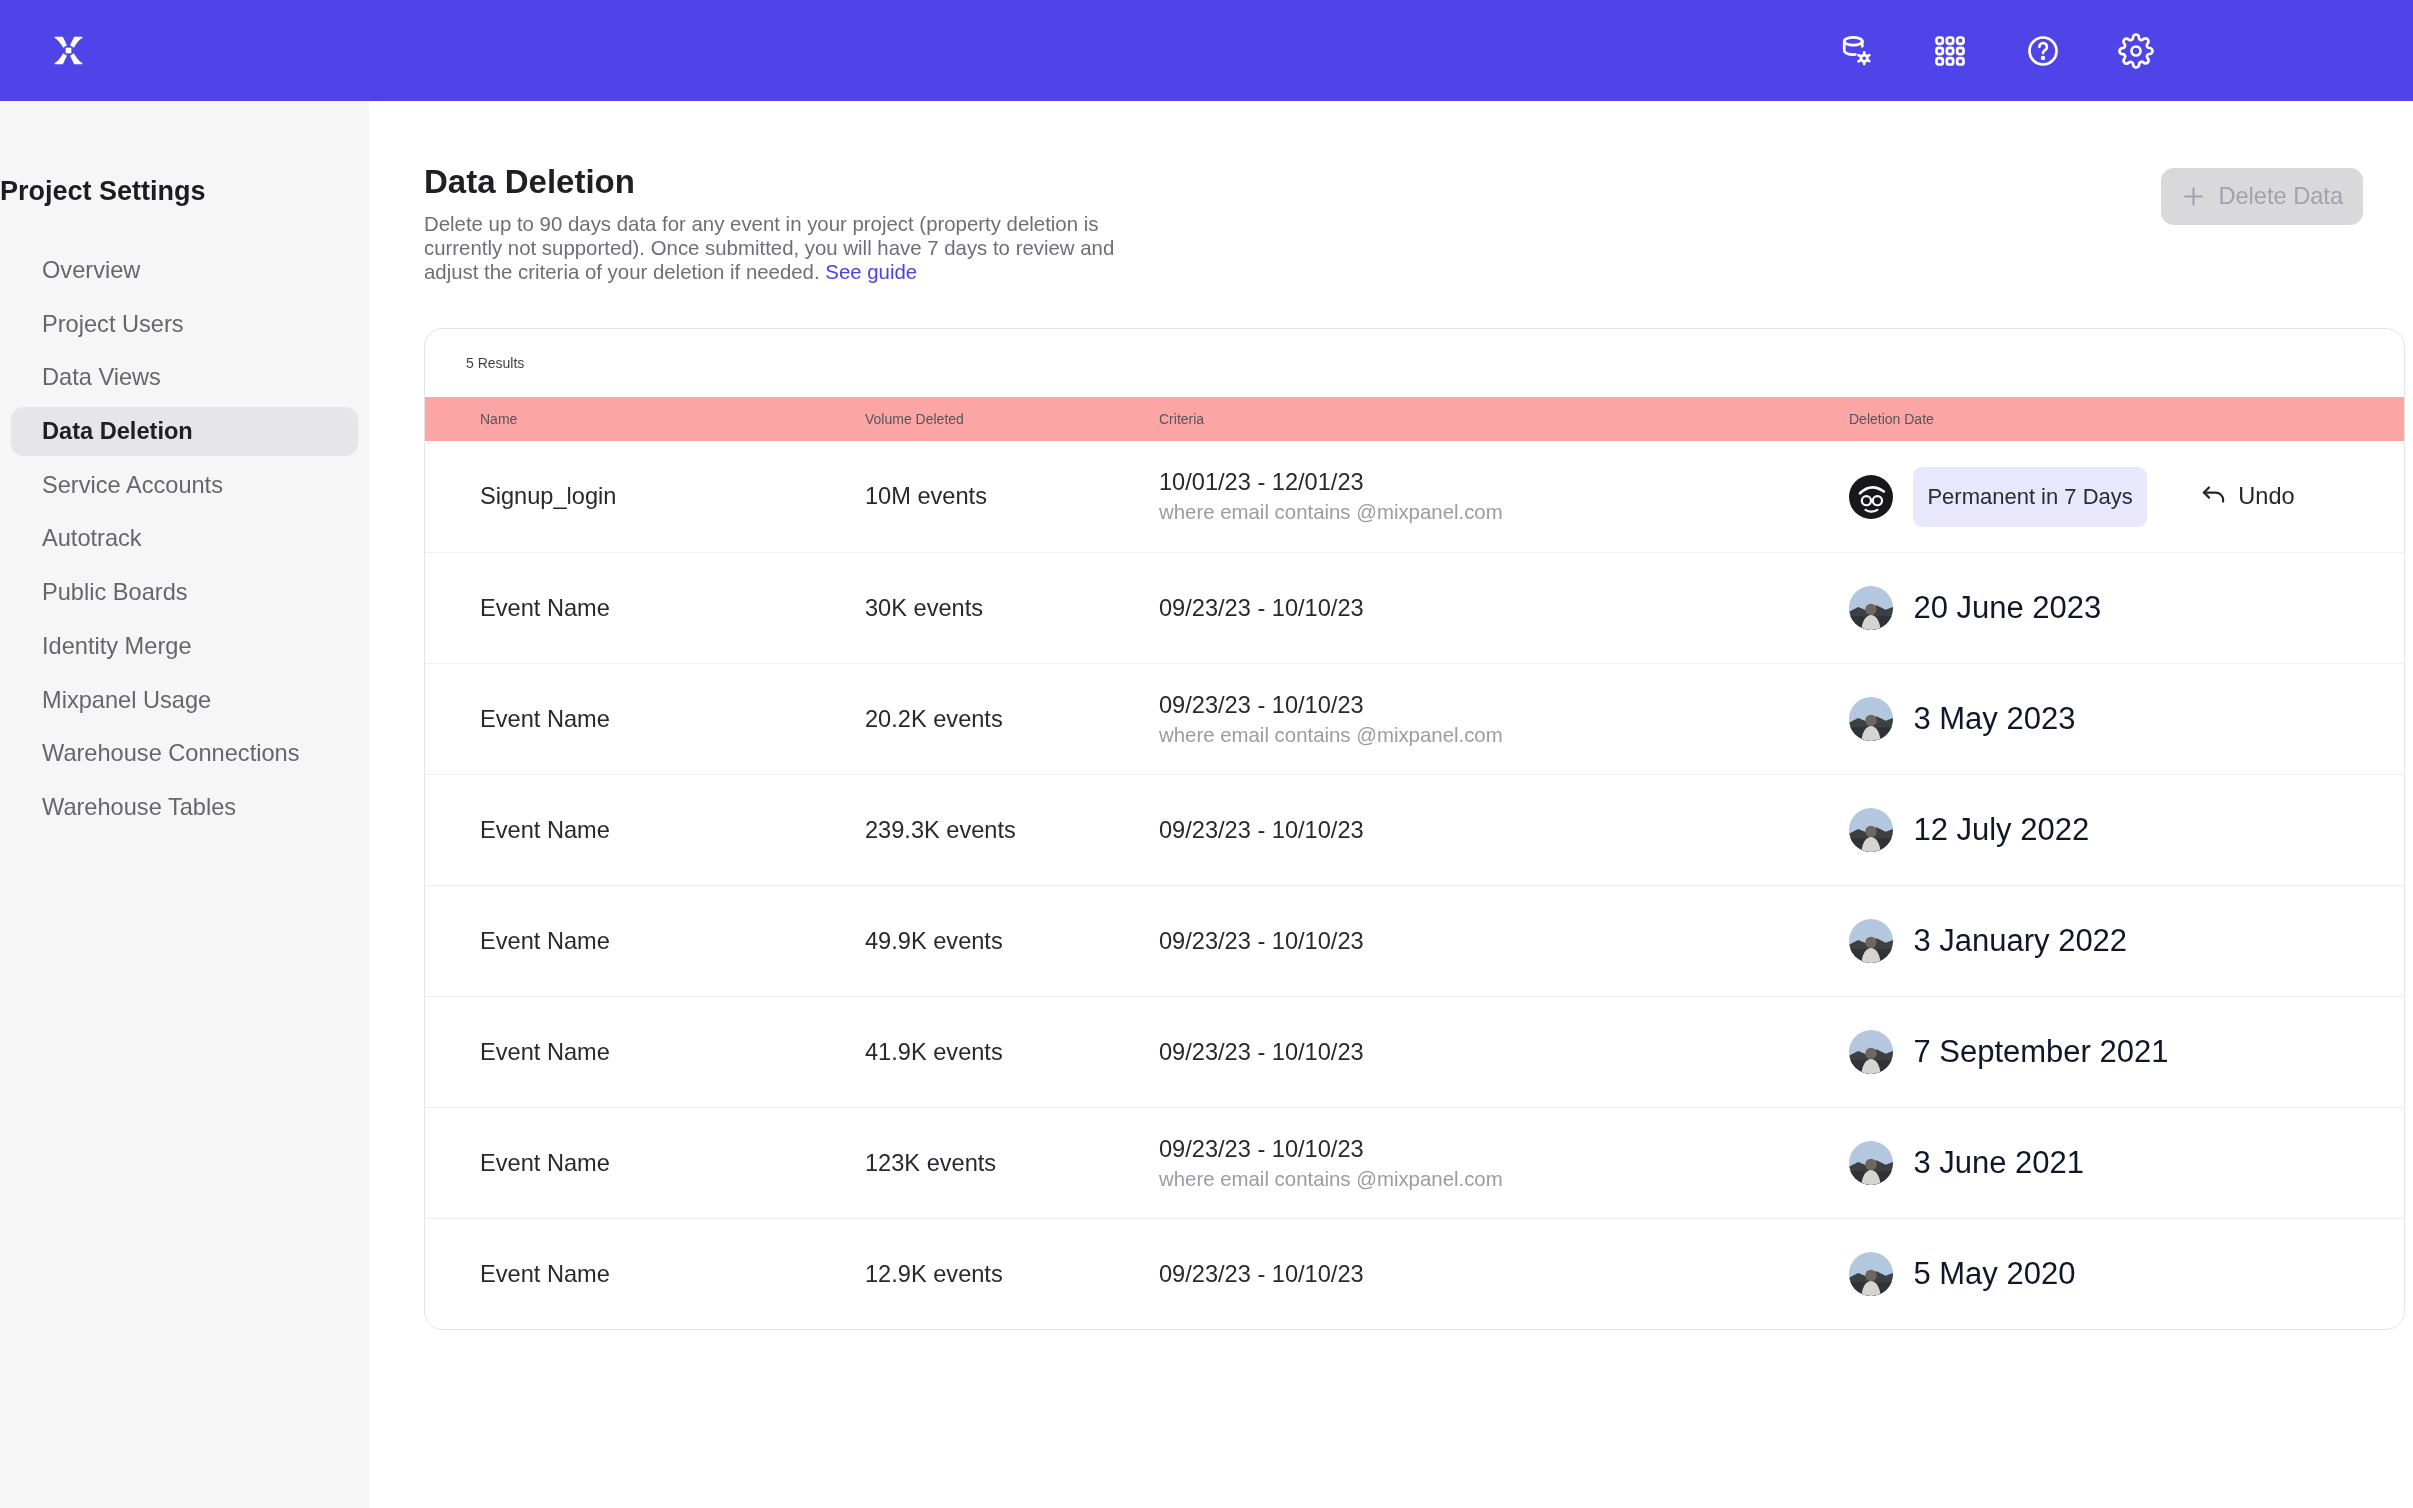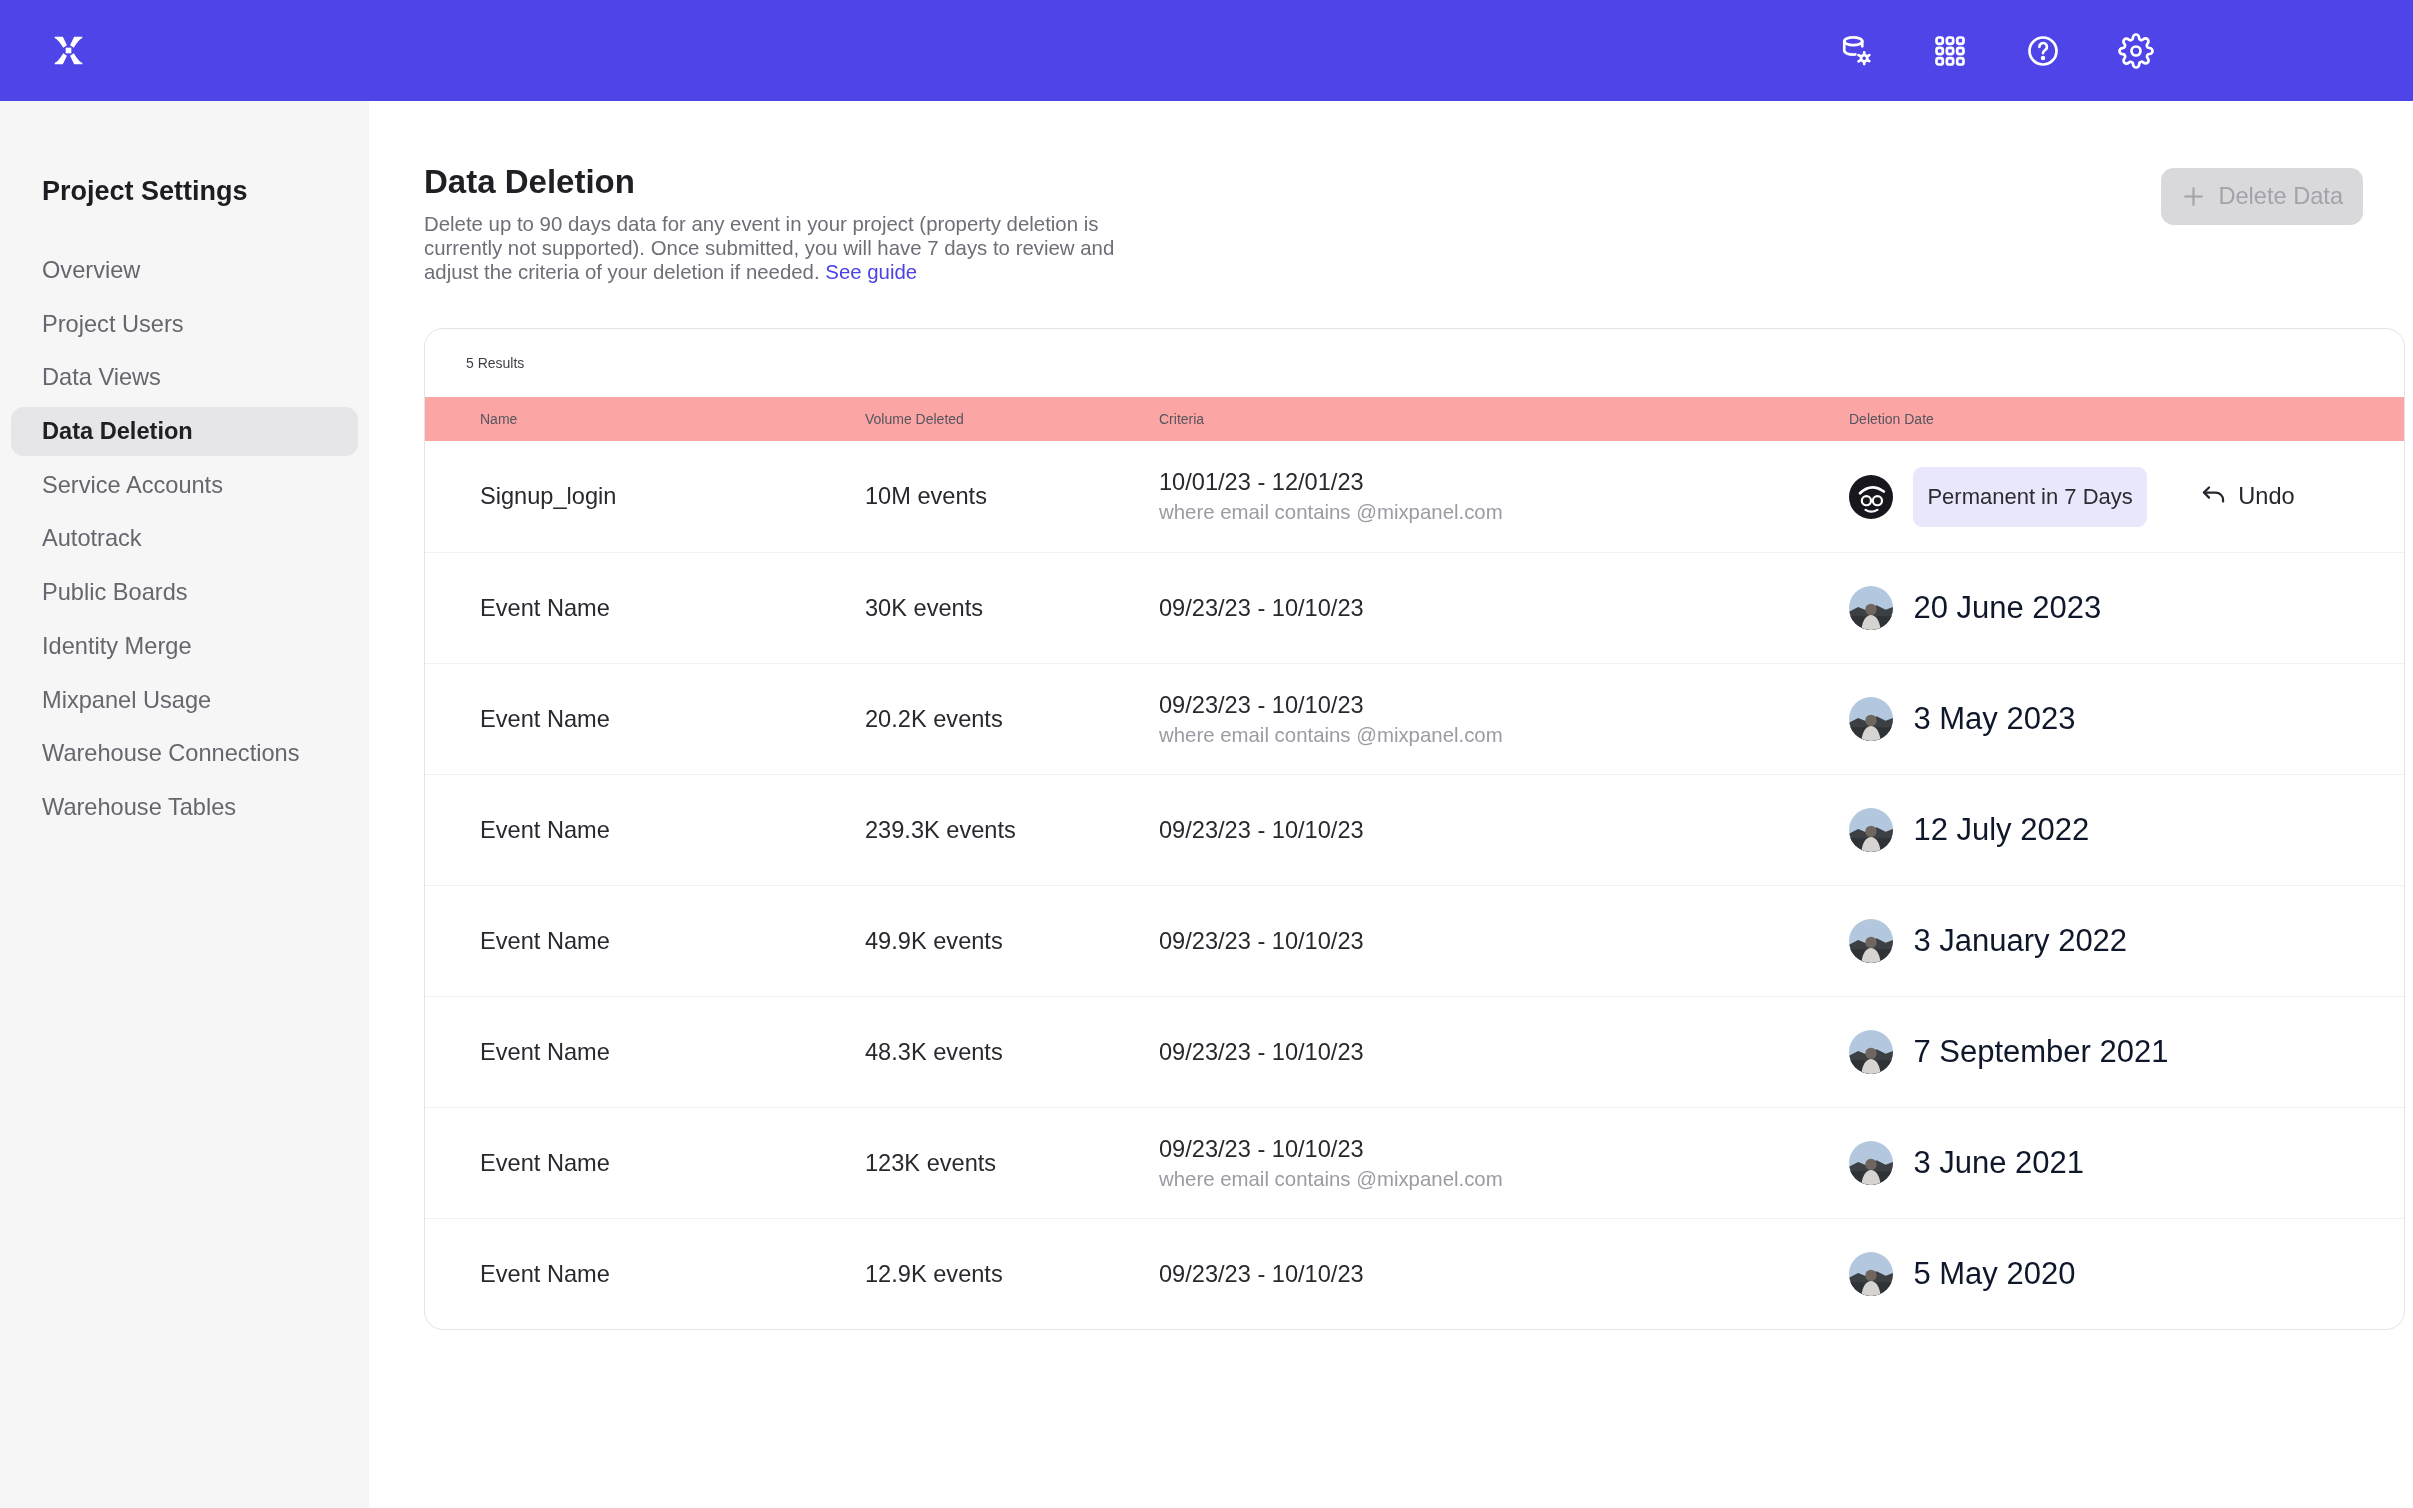--- a/index.html
+++ b/index.html
@@ -27,21 +27,21 @@
   .top-icon{width:36px;height:36px;display:block;cursor:pointer;}
   .top-icon svg{width:100%;height:100%;display:block;}
   
   .app{display:flex;height:1408px;}
   .sidebar{
     width:369px;flex:0 0 369px;background:#f6f6f7;
     padding:75px 0 0 0;
   }
   .sidebar-title{
     font-size:27px;font-weight:700;color:#1c1c21;
-    padding-left:42px;margin:0 0 39px 0;
+    margin:0 0 39px 0;
   }
   .side-item{
     height:49px;margin:4.7px 11px;display:flex;align-items:center;
     padding-left:31px;border-radius:12.6px;
     font-size:23.6px;color:#66666e;cursor:pointer;
   }
   .side-item.selected{
     background:#e6e6e8;color:#202024;font-weight:700;
   }
   
@@ -339,21 +339,21 @@
                     <path d="M17.8 24.5 Q24 17.5 30.2 24.5 Q27 21 24 21 Q21 21 17.8 24.5Z" fill="#3d3a36"></path>
                     <path d="M13.5 48 C14.5 36.5 19.5 31.5 24 31.5 C28.5 31.5 33.5 36.5 34.5 48 Z" fill="#d6d4d0"></path>
                   </g>
                 </svg></span>
               <span class="date-label">3 January 2022</span>
             </div>
   </div>
 
   <div class="t-grid t-row">
     <div class="cell-name">Event Name</div>
-    <div class="cell-volume">48.3K events</div>
+    <div class="cell-volume">41.9K events</div>
     <div class="cell-criteria">
       <div class="crit-main">09/23/23 - 10/10/23</div>
 
     </div>
     <div class="del-cell">
               <span class="avatar"><svg viewBox="0 0 48 48">
                   <defs>
                     <clipPath id="c1">
                       <circle cx="24" cy="24" r="24"></circle>
                     </clipPath>

